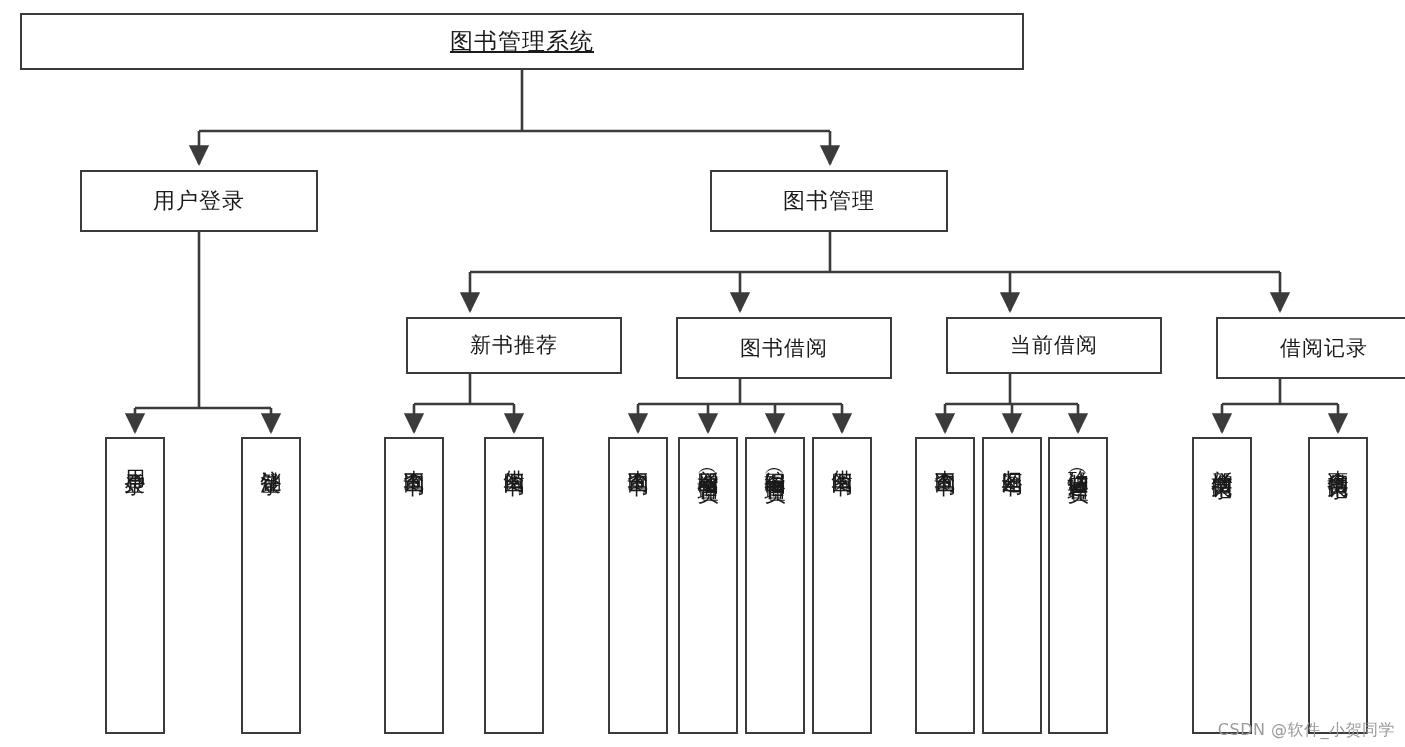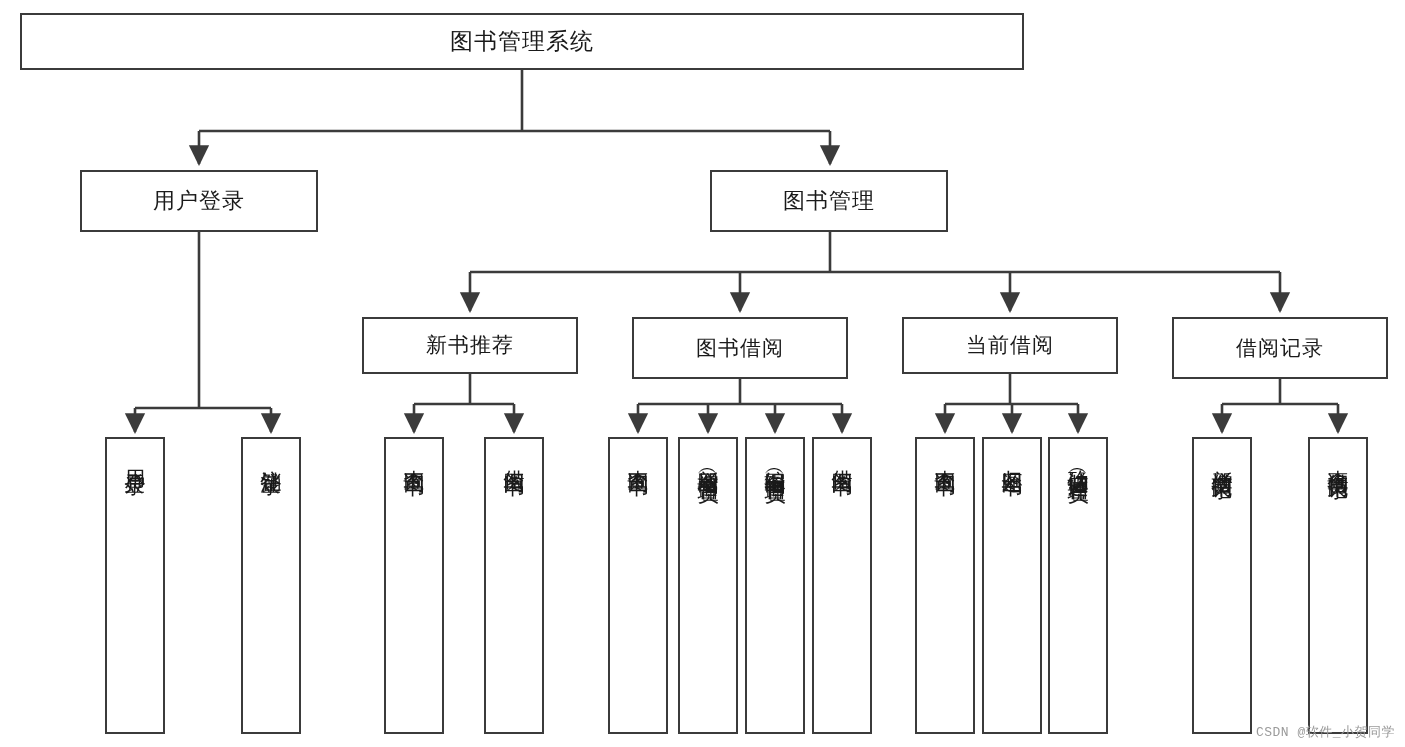--- a/index.html
+++ b/index.html
@@ -34,50 +34,51 @@
     display: flex;
     align-items: center;
     justify-content: center;
     color: #1a1a1a;
     font-size: 22px;
     line-height: 1.25;
     letter-spacing: 1px;
   }
   .node.root {
     font-size: 23px;
+    text-decoration: underline;
   }
   .node.level2 {
     font-size: 22px;
   }
   .node.level3 {
     font-size: 21px;
+    margin-left: 44px;
   }
   .node.leaf {
     font-size: 21px;
     align-items: flex-start;
     justify-content: center;
     padding-top: 14px;
     letter-spacing: 0px;
   }
   .node.leaf .vtext {
     writing-mode: vertical-rl;
     text-orientation: upright;
     white-space: nowrap;
     line-height: 1.05;
     letter-spacing: 2px;
   }
   .watermark {
     position: absolute;
     right: 10px;
     bottom: 6px;
-    font-size: 13px;
+    font-size: 16px;
     color: #9a9a9a;
     letter-spacing: 0.5px;
     white-space: nowrap;
-    font-family: Liberation Mono, monospace;
   }
 </style>
 </head>
 <body>
 
 <div id="canvas">
 
   <svg class="edges" viewBox="0 0 1405 747" xmlns="http://www.w3.org/2000/svg">
     <defs>
       <marker id="arrow" markerWidth="9" markerHeight="9" refX="7.2" refY="4.5" orient="auto" markerUnits="strokeWidth">

